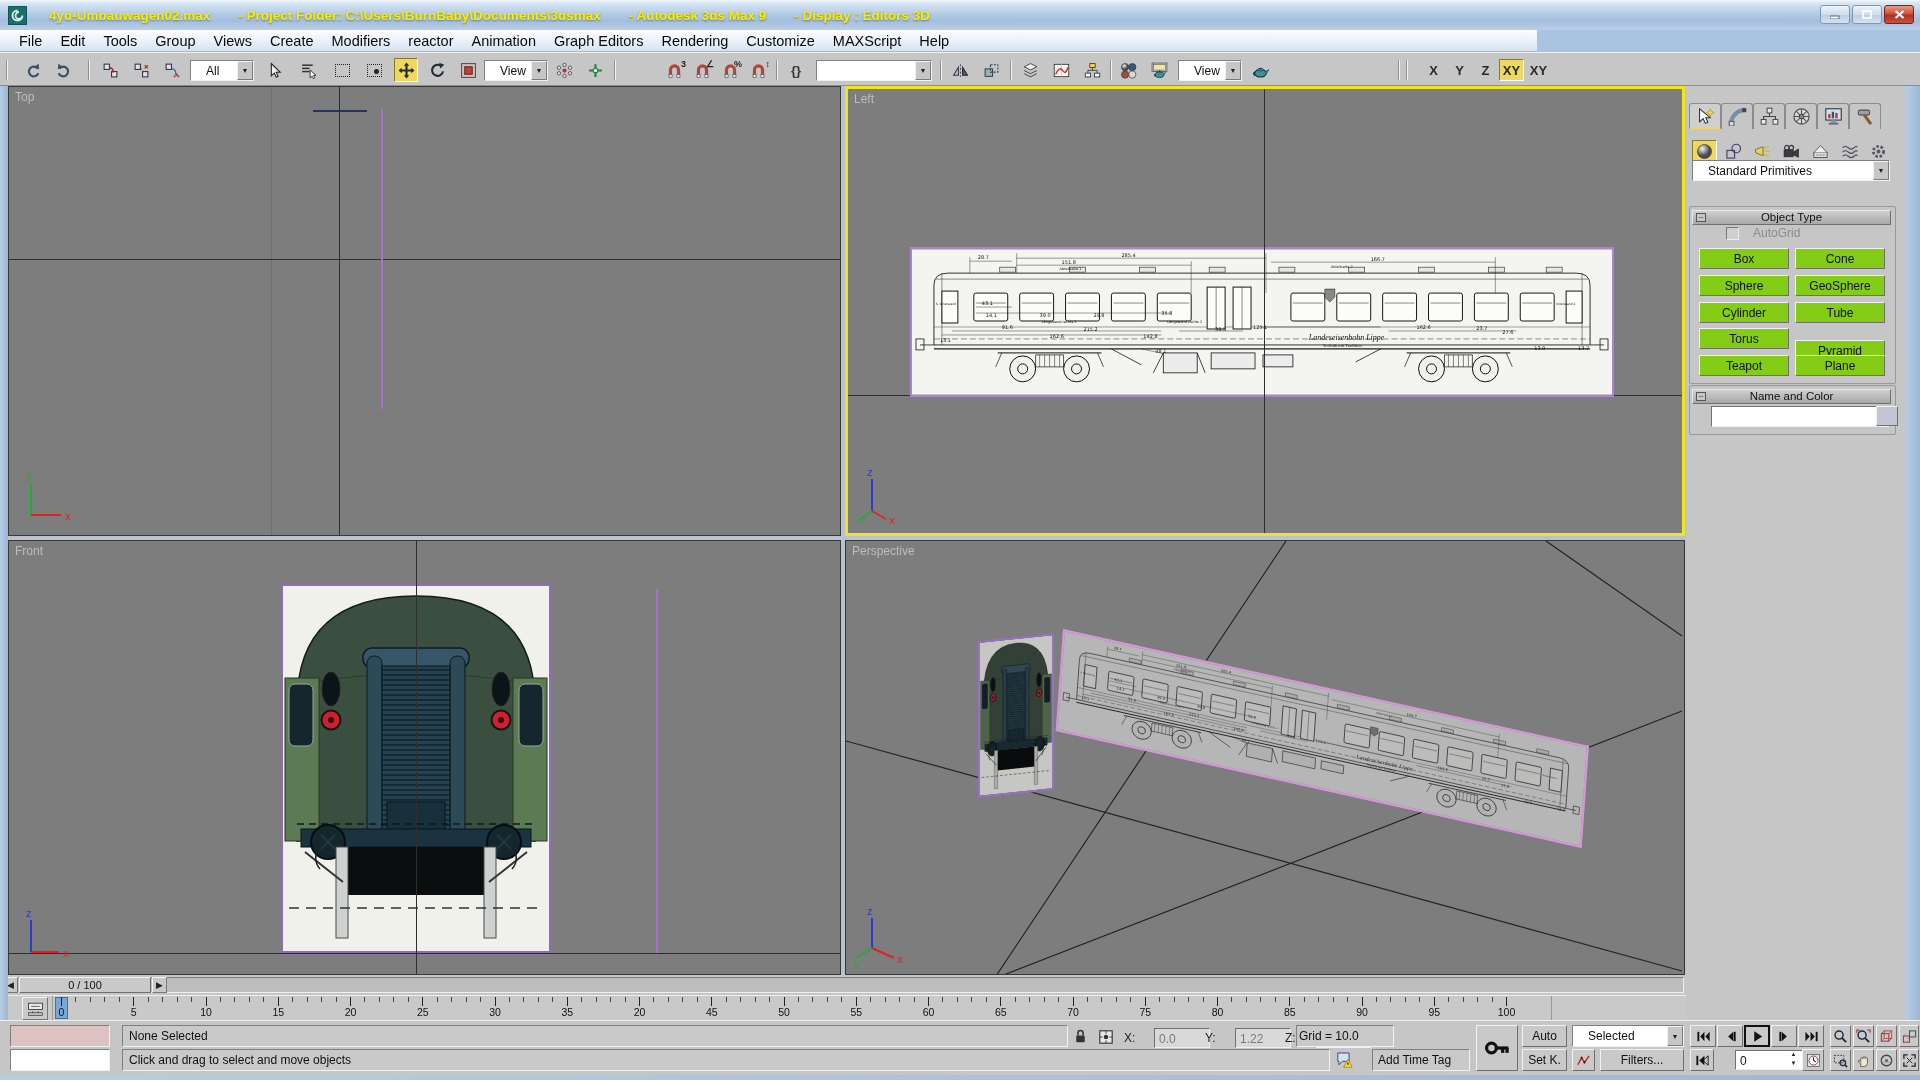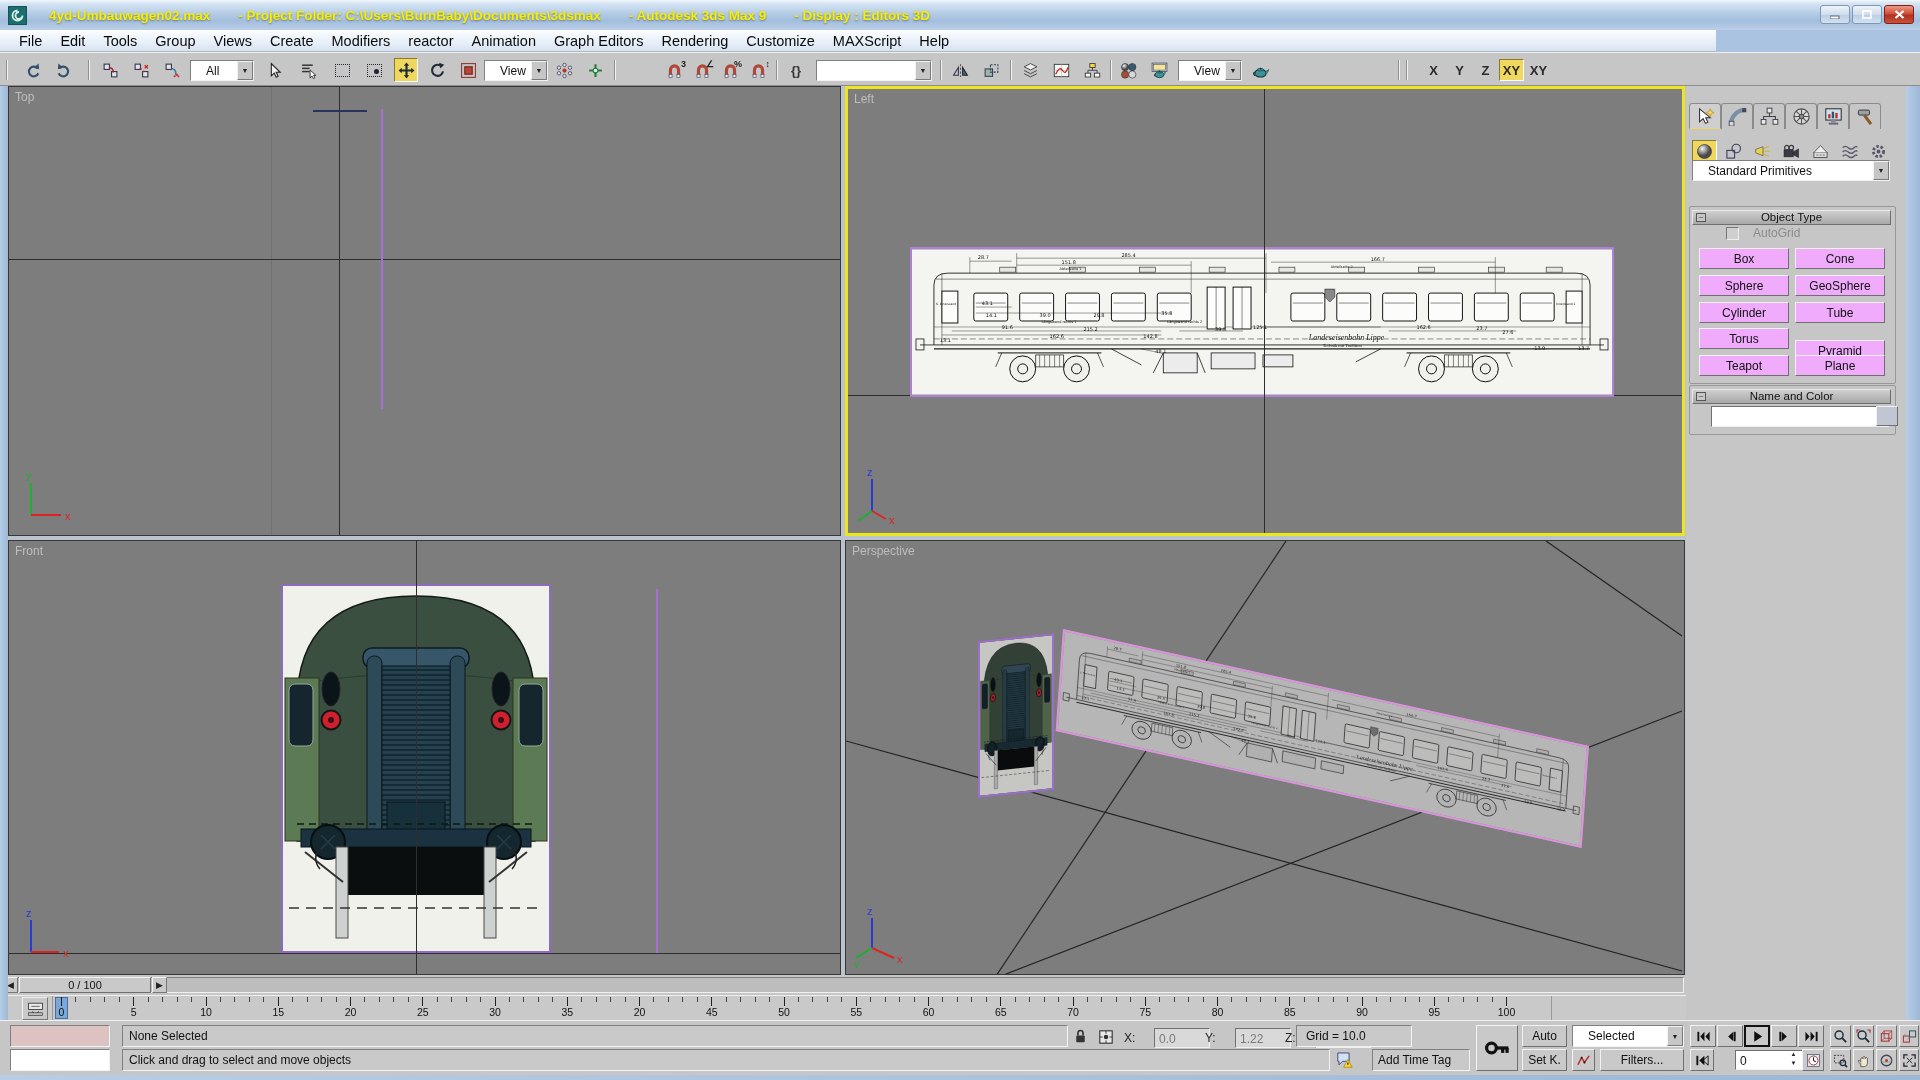--- a/index.html
+++ b/index.html
@@ -12,21 +12,21 @@
     background:linear-gradient(#f2f7fc 0%,#d8e6f4 10%,#b4cce6 45%,#a2bedd 70%,#bccfe8 100%);
     display:flex; align-items:center; padding-left:8px; }
   #title-text { color:#f6ee00; font-size:13.5px; font-weight:bold; text-shadow:0 1px 2px rgba(60,60,60,.55); white-space:pre; }
   #title-text span { margin-right:28px; }
   .winbtn { width:30px; height:19px; border:1px solid #7d97b5; border-radius:3px; margin-left:2px;
     background:linear-gradient(#eef4fa,#cfdded 50%,#b9cde4 51%,#d3e2f2); display:flex; align-items:center; justify-content:center; }
   #btn-close { background:linear-gradient(#e8937f,#cf4a33 50%,#b83категория) ; }
   #winbtns { position:absolute; right:6px; top:5px; display:flex; }
   #btn-close { background:linear-gradient(#eb9a86,#d05038 45%,#b23122 55%,#c8523c); border-color:#7e2013; }
 
-  #menubar { left:0; top:30px; width:1716px; height:22px;
+  #menubar { left:0; top:30px; width:1537px; height:22px;
     background:linear-gradient(#fdfeff,#e3ecf7 70%,#d6e2f0); border-bottom:1px solid #aeb8c4;
     display:flex; align-items:center; padding-left:10px; }
   .menu-item { font-size:14.5px; color:#0a0a0a; padding:1px 9px; }
 
   
   #toolbar { left:0; top:52px; width:1920px; height:34px; background:#c6c6c6;
     border-top:1px solid #f0f0f0; border-bottom:1px solid #8d8d8d; }
   .tbtn { position:absolute; top:5px; width:24px; height:24px; display:flex; align-items:center; justify-content:center; }
   .tbtn svg { width:17px; height:17px; }
   .tbtn.on { background:#f0d75e; border:1px solid; border-color:#8a7a30 #fff #fff #8a7a30; }
@@ -94,21 +94,21 @@
   .tab { position:absolute; top:17px; width:32px; height:26px; border:1px solid #8b8b8b; border-bottom:none; border-radius:3px 3px 0 0;
     display:flex; align-items:center; justify-content:center; background:#c6c6c6; }
   .tab svg { width:19px; height:19px; }
   .catbtn { position:absolute; top:54px; width:25px; height:23px; display:flex; align-items:center; justify-content:center; }
   .catbtn svg { width:17px; height:17px; }
   .catbtn.on { background:#f0d75e; border:1px solid; border-color:#8a7a30 #fff #fff #8a7a30; }
   .rollgroup { position:absolute; left:3px; width:207px; border:1px solid #989898; border-radius:2px; }
   .rollhead { position:absolute; left:2px; top:3px; width:199px; height:15px; background:linear-gradient(#cfcfcf,#a8a8a8);
     border:1px solid; border-color:#e8e8e8 #6f6f6f #6f6f6f #e8e8e8; font-size:11.5px; color:#111; text-align:center; }
   .rollminus { position:absolute; left:3px; top:2px; width:10px; height:9px; border:1px solid #555; font-size:8px; line-height:6px; text-align:center; color:#333; background:#c6c6c6; }
-  .objbtn { position:absolute; width:90px; height:21px; background:#f0abfc; border:1px solid; border-color:#f2f2f2 #6f6f6f #6f6f6f #f2f2f2;
+  .objbtn { position:absolute; width:90px; height:21px; background:#84cc16; border:1px solid; border-color:#f2f2f2 #6f6f6f #6f6f6f #f2f2f2;
     font-size:12px; color:#111; display:flex; align-items:center; justify-content:center; }
   #autogrid-row { position:absolute; left:40px; top:140px; display:flex; align-items:center; }
   #autogrid-cb { width:13px; height:13px; background:#cfcfcf; border:1px solid; border-color:#777 #eee #eee #777; }
   #autogrid-label { font-size:12px; color:#8b8b8b; margin-left:14px; }
   .nameinput { position:absolute; background:#fff; border:1px solid; border-color:#707070 #f0f0f0 #f0f0f0 #707070; font-size:12px; padding-left:4px; }
   #color-swatch { position:absolute; width:22px; height:20px; background:#c2c6d2; border:1px solid; border-color:#f2f2f2 #6f6f6f #6f6f6f #f2f2f2; }
 
   .winframe { position:absolute; background:linear-gradient(90deg,#b7cde6,#9cb8d6); }
   input { outline:none;margin-left:17px; }
 </style>
@@ -1018,21 +1018,21 @@
   <div class="abs" style="left:1097px;top:7px;width:19px;height:18px"><svg width="18" height="18" viewBox="0 0 16 16">
         <use href="#sym-absrel"></use>
       </svg></div>
   <span class="coordlabel" style="left:1124px">X:</span>
   <input class="coordfield" style="left: 1137px;" value="0.0">
   <span class="coordlabel" style="left:1205px">Y:</span>
   <input class="coordfield" style="left: 1218px;" value="1.22">
   <span class="coordlabel" style="left:1285px">Z:</span>
   <input class="coordfield" style="left: 1298px;" value="-1.231">
 
-  <div class="statfield sunken" style="left:1296px;top:4px;width:116px;height:22px;padding-left:9px">Grid = 10.0</div>
+  <div class="statfield sunken" style="left:1296px;top:4px;width:98px;height:22px;padding-left:2px">Grid = 10.0</div>
   <div class="statfield sunken" style="left:1372px;top:28px;width:98px;height:22px;padding-left:5px">Add Time Tag</div>
 
   <div class="sbtn raised" style="left:1476px;top:4px;width:42px;height:46px">
       <svg width="26" height="26" viewBox="0 0 16 16">
         <use href="#sym-key"></use>
       </svg>
     </div>
   <div class="sbtn raised" style="left:1522px;top:4px;width:45px;height:22px">Auto</div>
   <div class="sbtn raised" style="left:1522px;top:28px;width:45px;height:22px">Set K.</div>
   <div class="dd" style="left:1572px;top:4px;width:112px;height:22px;position:absolute">

